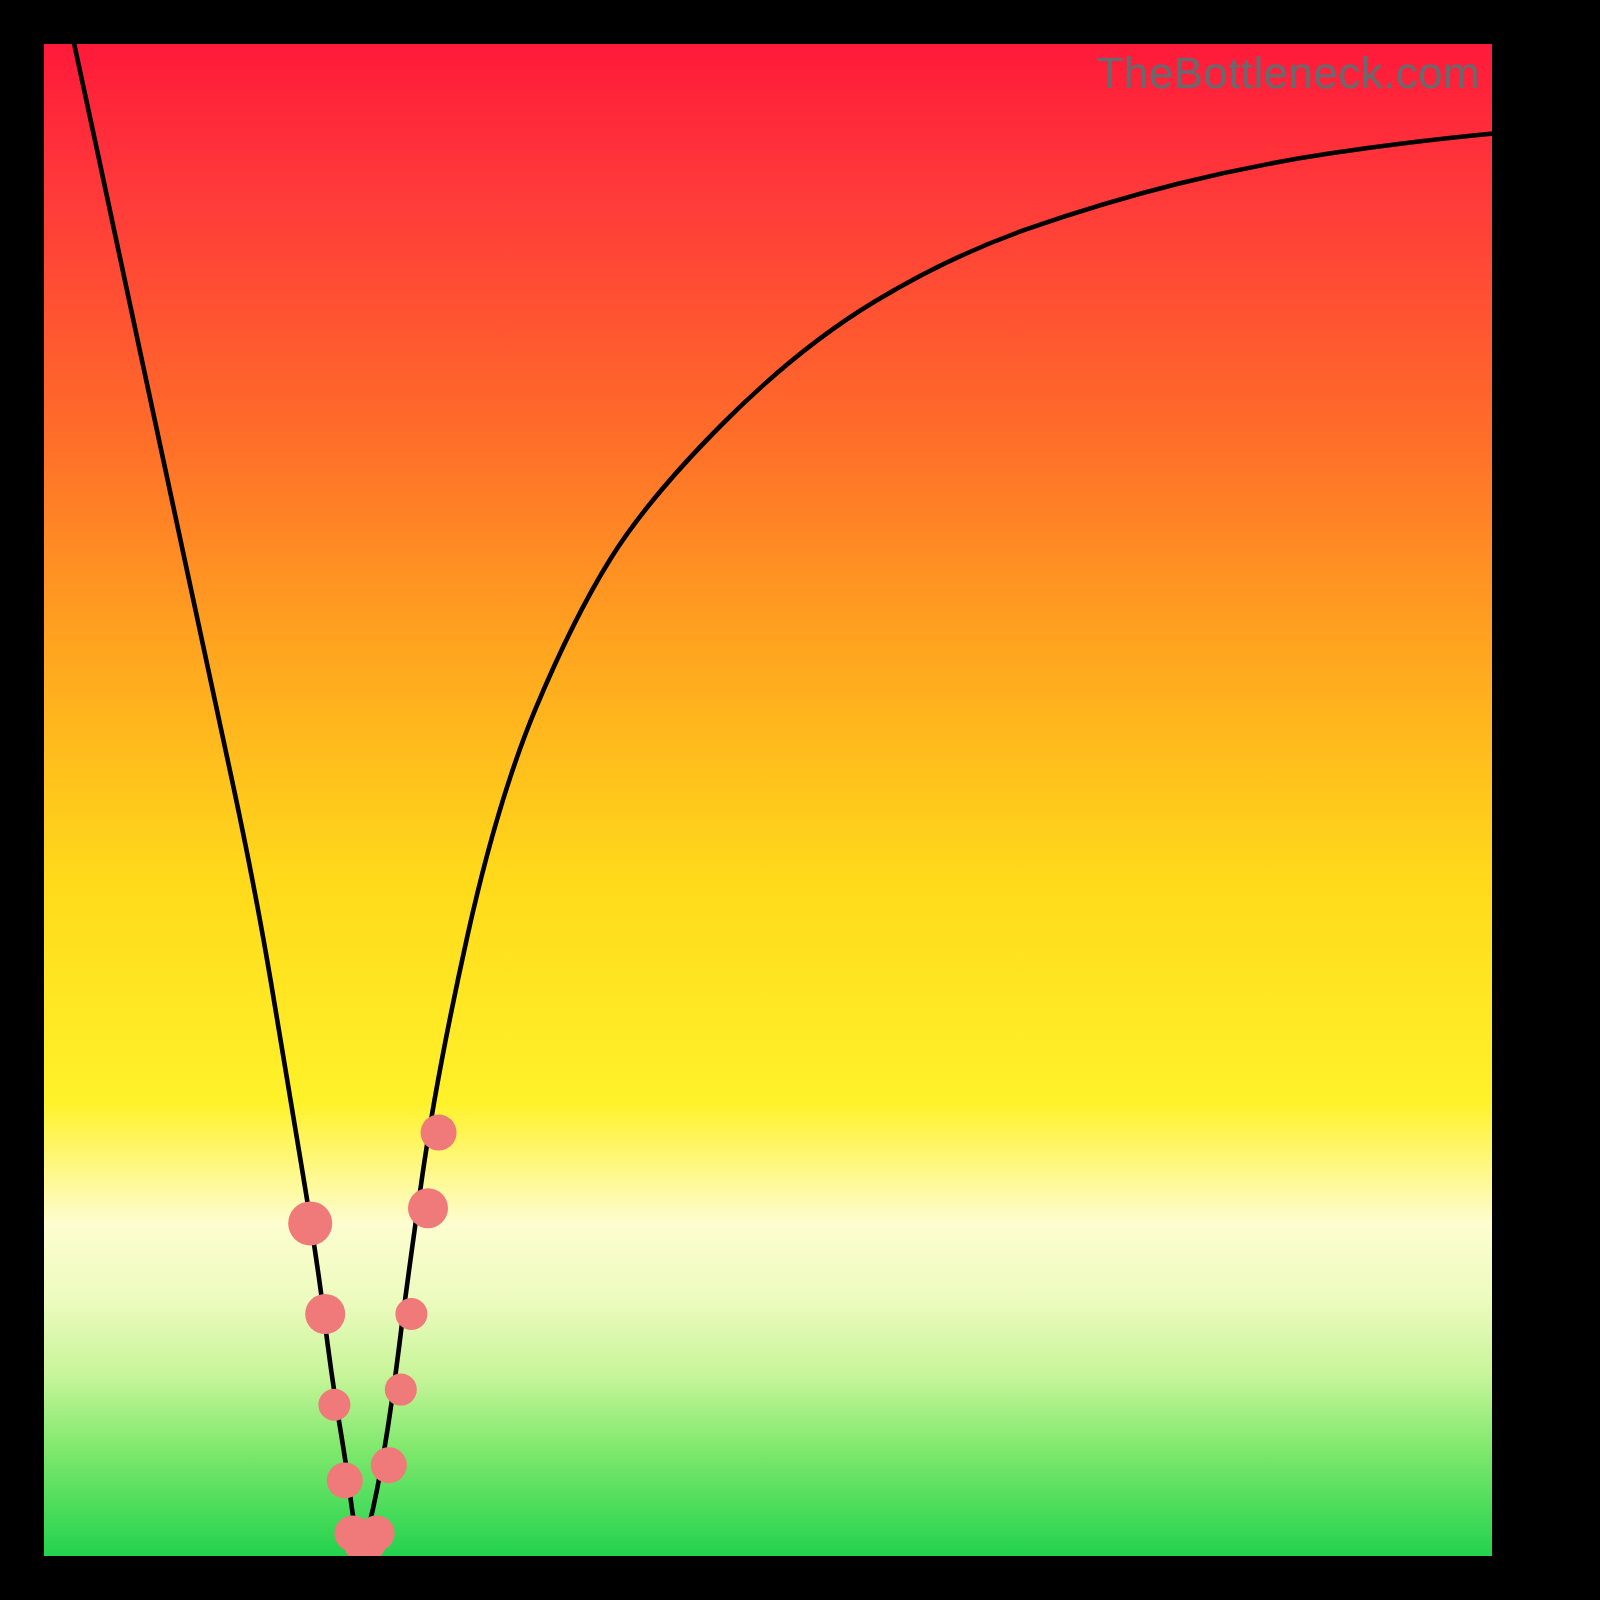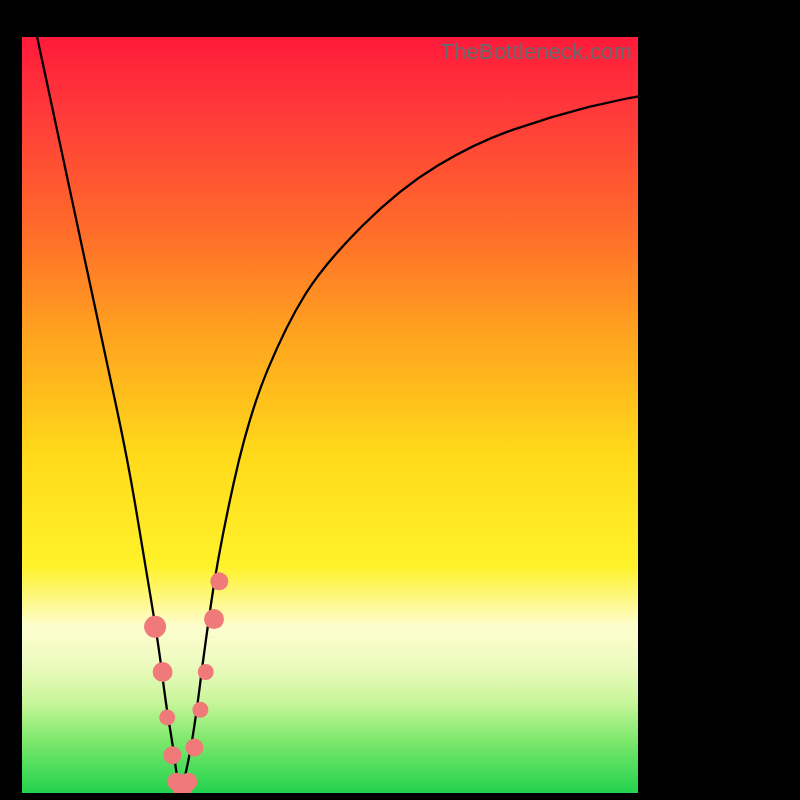--- a/index.html
+++ b/index.html
@@ -13,22 +13,22 @@
   }
   .frame {
     position: relative;
     width: 800px;
     height: 800px;
     background: #000;
   }
   .plot {
     position: absolute;
     left: 22px;
-    top: 37px;
-    width: 616px;
+    top: 22px;
+    width: 724px;
     height: 756px;
     background: linear-gradient(
       to bottom,
       #ff1a3a 0%,
       #ff3a3a 10%,
       #ff6a2a 25%,
       #ffa51f 40%,
       #ffd91a 55%,
       #fff22a 70%,
       #fdfdcf 78%,

